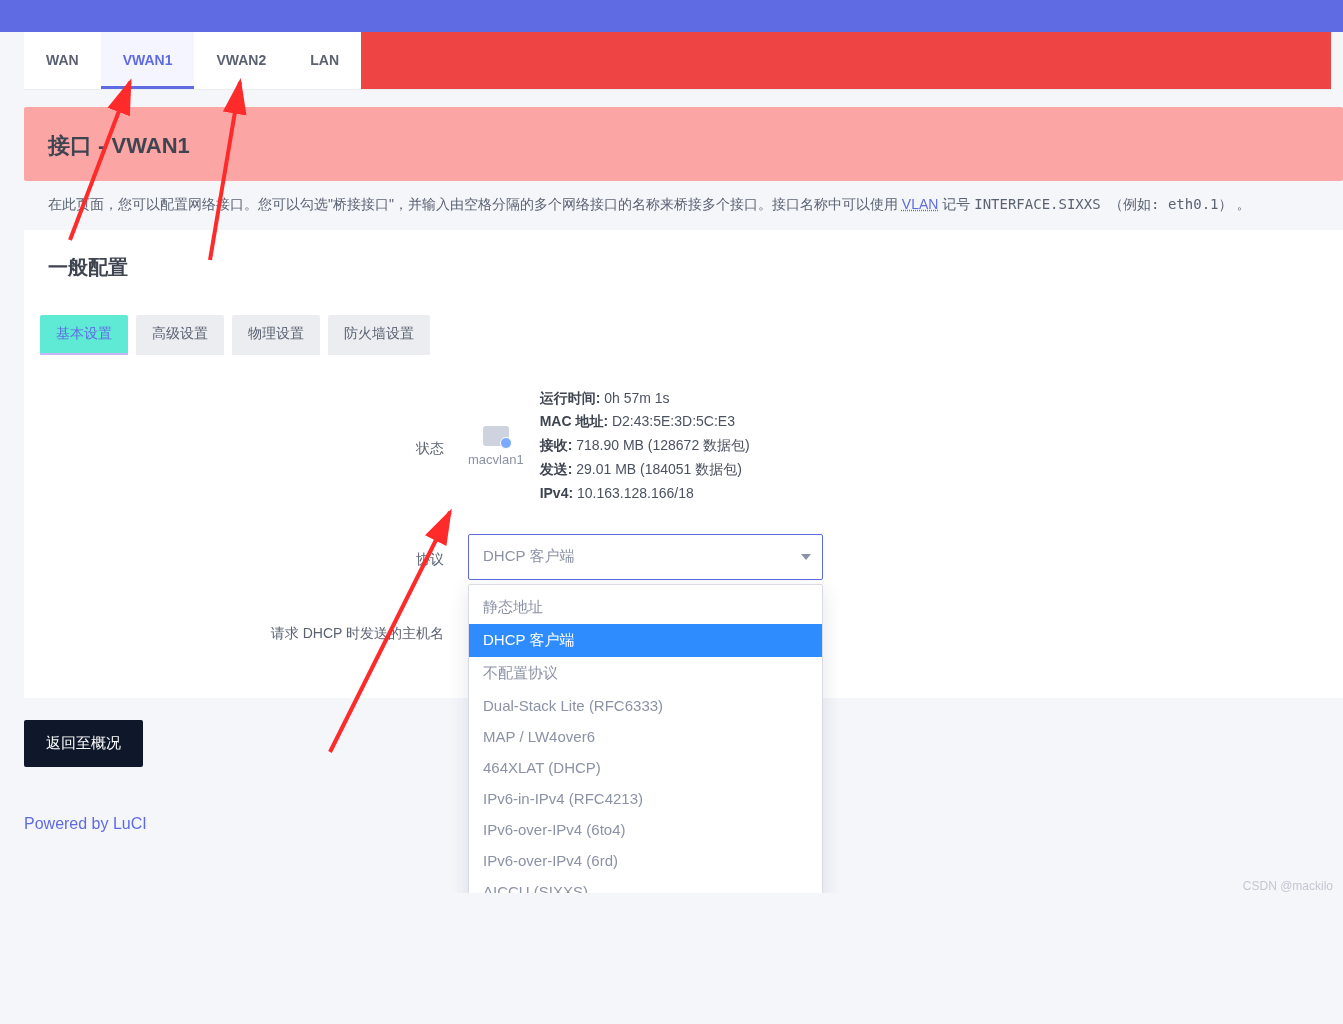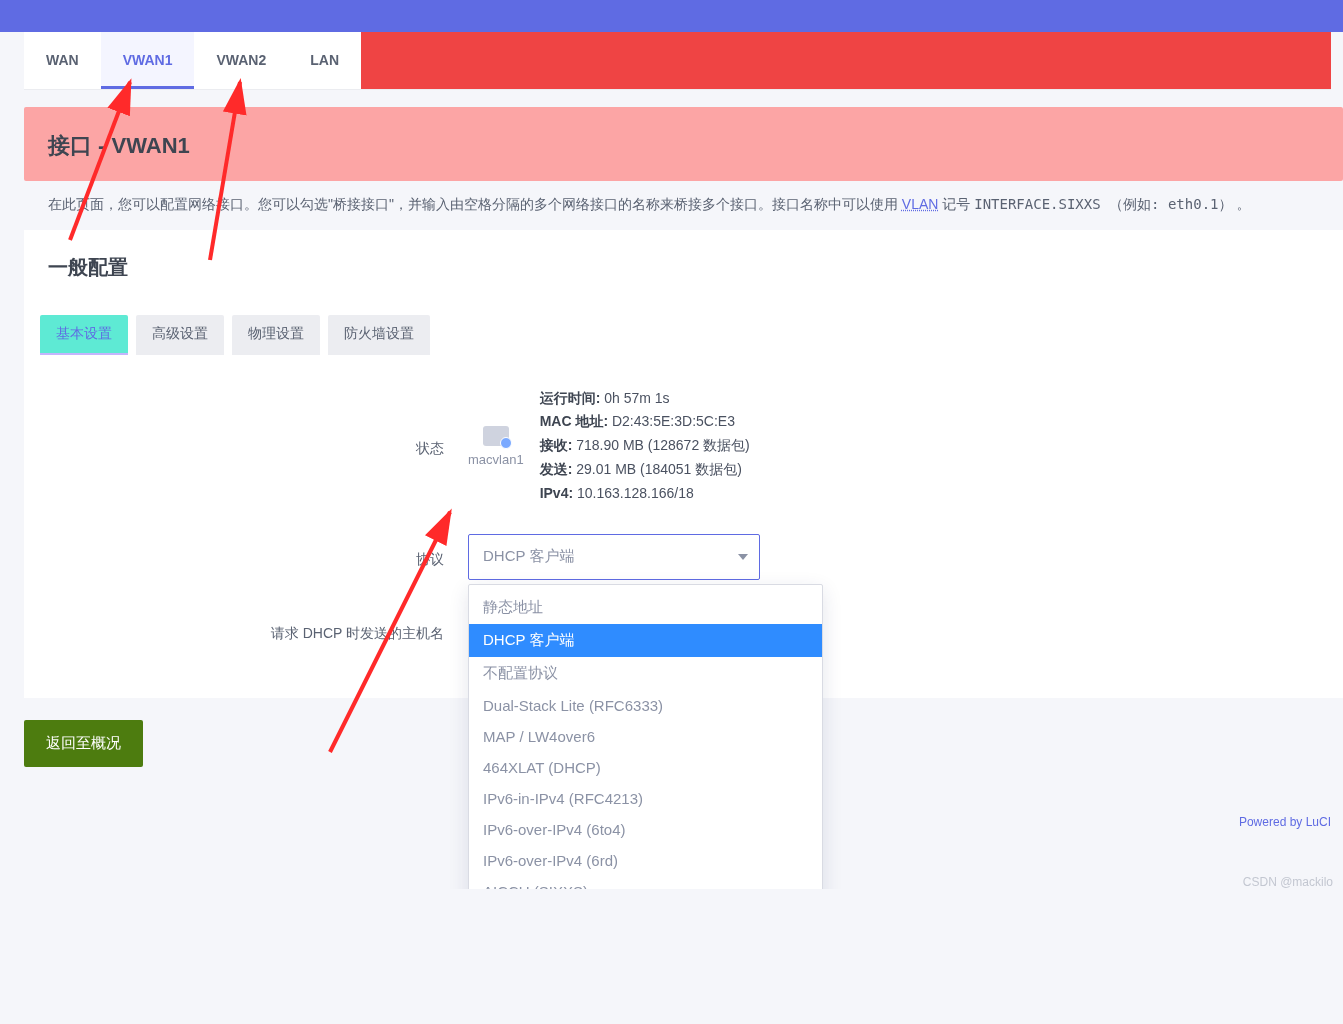--- a/index.html
+++ b/index.html
@@ -68,21 +68,21 @@
   .iface-box .ii {
     width:26px; height:20px; margin:0 auto 6px; position:relative;
     background:#cfd3df; border-radius:3px;
   }
   .iface-box .ii::after{
     content:""; position:absolute; right:-3px; bottom:-3px; width:10px; height:10px;
     background:#7aa9ff; border-radius:50%; border:1px solid #fff;
   }
   .kv { font-size:14px; color:#4a5160; line-height:1.7; }
   .kv b { font-weight:700; color:#3e4551;margin-top:44px; }
-  .select-wrap { position:relative; width:292px; }
+  .select-wrap { position:relative; width:355px; }
   .select {
     width:100%; height:46px; border:1px solid #5f6be3; border-radius:2px;
     background:#fff; padding:0 38px 0 14px; color:#8b92a5; font-size:15px;
     display:flex; align-items:center; cursor:pointer;
   }
   .select .caret {
     position:absolute; right:12px; top:50%; transform:translateY(-50%);
     width:0;height:0;border-left:5px solid transparent;border-right:5px solid transparent;border-top:6px solid #8b92a5;
   }
   .dropdown {
@@ -90,24 +90,24 @@
     border:1px solid #d9dbe3; border-radius:2px; box-shadow:0 6px 20px rgba(30,40,90,.12);
     z-index:20; padding:6px 0;
   }
   .opt { padding:7px 14px; color:#8b92a5; font-size:15px; cursor:pointer; white-space:nowrap; }
   .opt.selected { background:#2f8cff; color:#fff; }
   .hostname-input {
     width:355px; height:46px; border:1px solid #d9dbe3; border-radius:2px;
     padding:0 14px; font-size:15px; color:#8b92a5; background:#fff;
   }
   .back-btn {
-    display:inline-block; margin:22px 0 0 0; background:#4d7c0f; color:#fff;
+    display:inline-block; margin:22px 0 0 0; background:#0f172a; color:#fff;
     padding:14px 22px; border-radius:2px; font-size:15px; cursor:pointer;
   }
-  .footer-right { text-align:right; padding-right:12px; color:#5f6be3; font-size:12px; margin-top:48px; }
+  .footer-right { padding-right:12px; color:#5f6be3; font-size:16px; margin-top:48px; }
   .watermark { text-align:right; color:#c3c7d1; font-size:12px; padding:6px 10px 0 0; }
   .arrow { position:absolute; pointer-events:none; z-index:50; }
   .page-rel { position:relative; }
 </style>
 </head>
 <body>
 
 <div class="topbar"></div>
 
 <div class="page page-rel">

